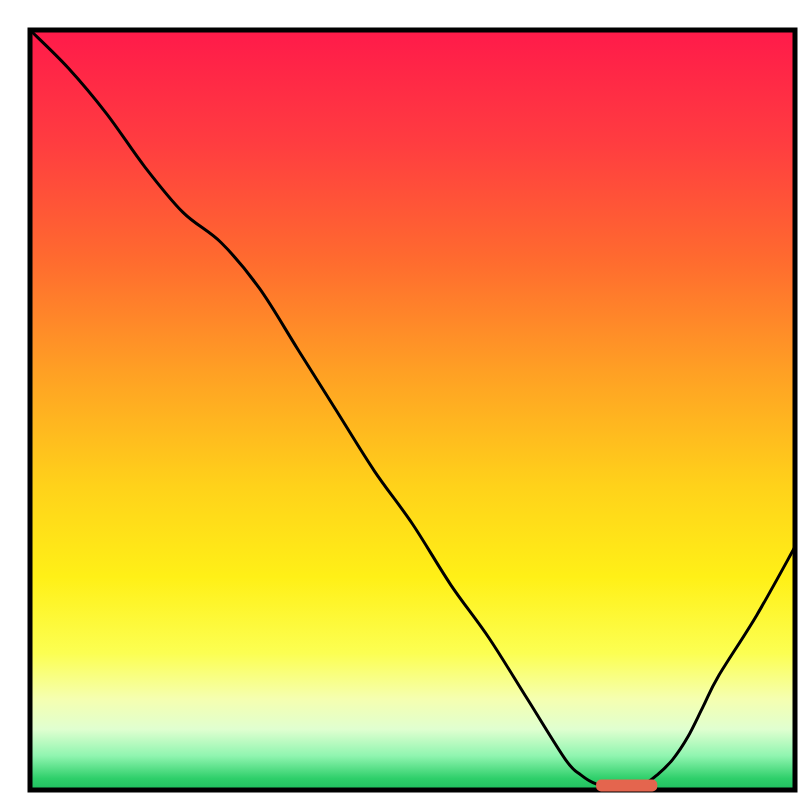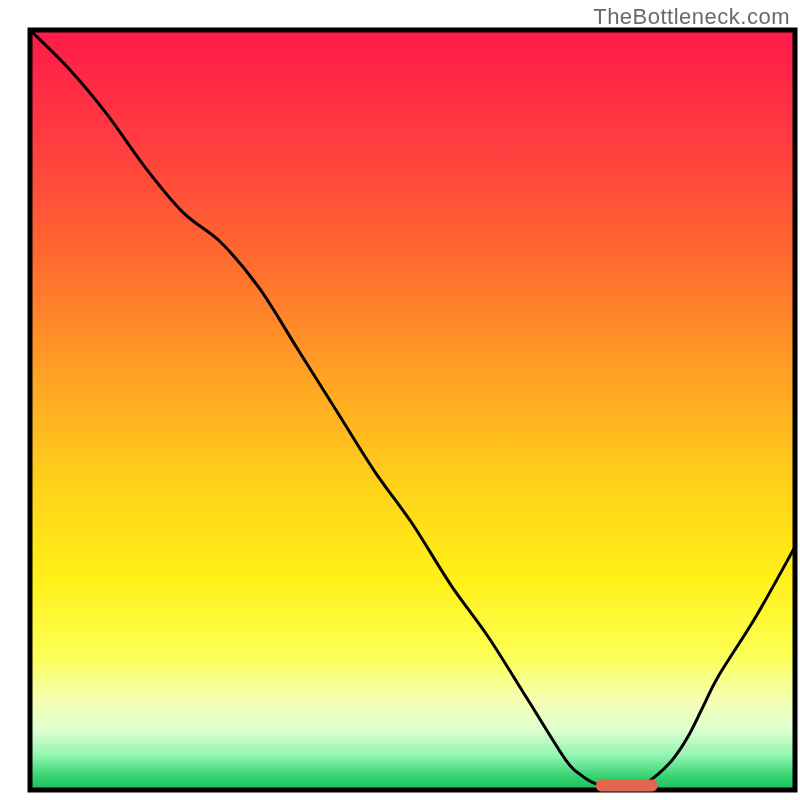--- a/index.html
+++ b/index.html
@@ -27,21 +27,20 @@
   svg.chart {
     position: absolute;
     top: 0;
     left: 0;
   }
 </style>
 </head>
 <body>
 <div class="container">
 
-  <div class="watermark">TheBottleneck.com</div>
 
   <svg class="chart" width="800" height="800">
     <defs>
       <linearGradient id="bg-grad" x1="0" y1="0" x2="0" y2="1">
       <stop offset="0%" stop-color="#ff1a4a"></stop>
           <stop offset="15%" stop-color="#ff3d40"></stop>
           <stop offset="30%" stop-color="#ff6a2f"></stop>
           <stop offset="45%" stop-color="#ffa024"></stop>
           <stop offset="60%" stop-color="#ffd21a"></stop>
           <stop offset="72%" stop-color="#fff017"></stop>

